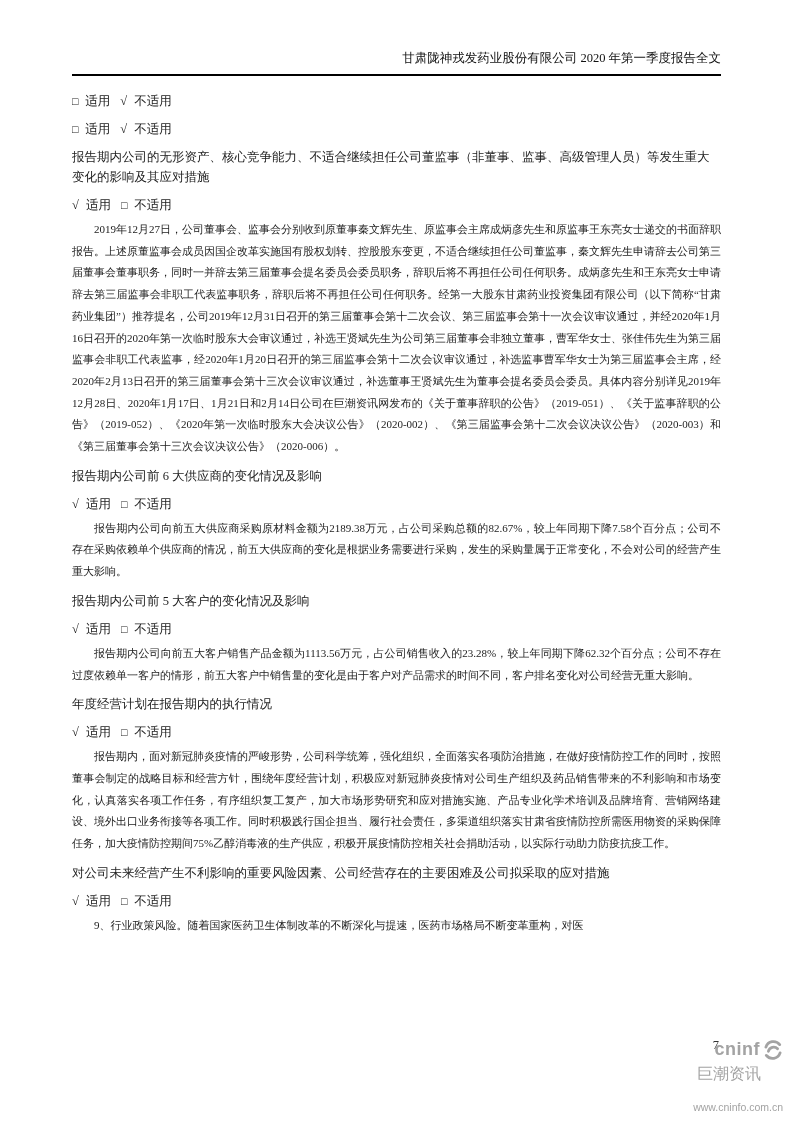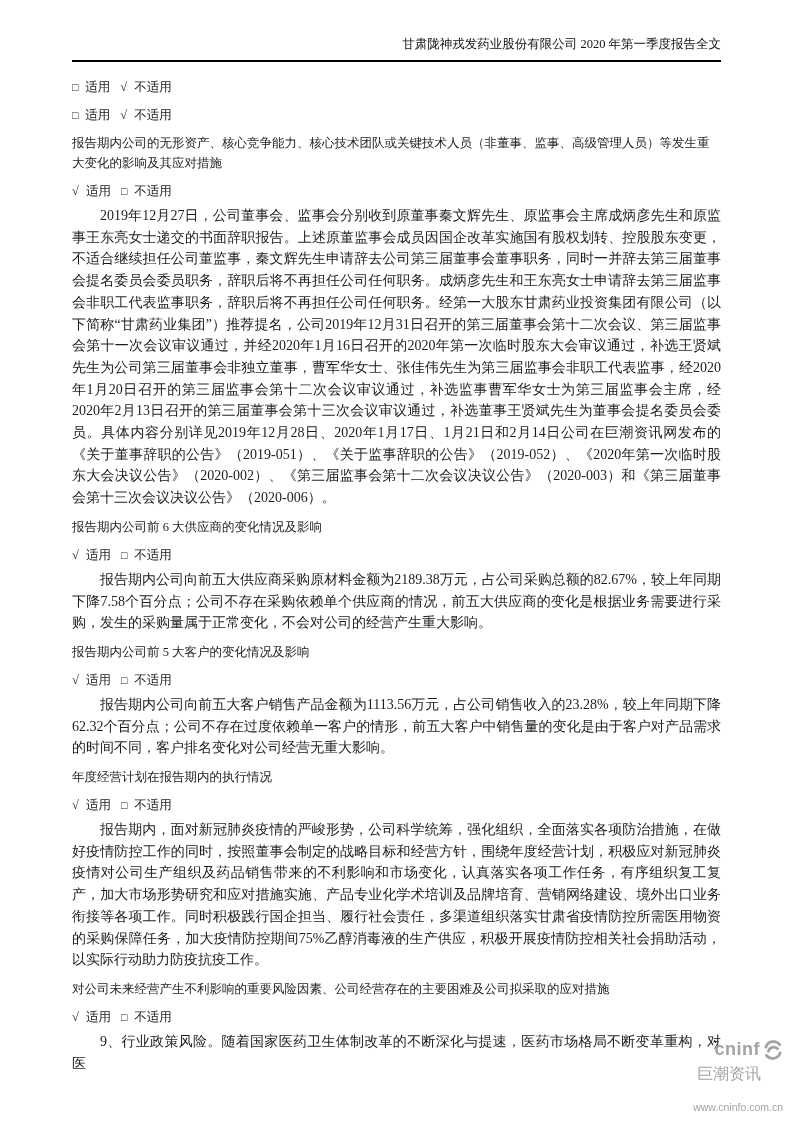--- a/index.html
+++ b/index.html
@@ -8,21 +8,21 @@
     width: 793px;
     height: 1122px;
     margin: 0 auto;
     background: #ffffff;
     overflow: hidden;
     font-family: "Liberation Serif", "DejaVu Serif", serif;
     color: #1c1c1c;
   }
   .header {
     margin: 0 72px;
-    padding-top: 36px;
+    padding-top: 50px;
   }
   .header-title {
     text-align: right;
     font-size: 12.5px;
     line-height: 16px;
     padding-bottom: 8px;
     border-bottom: 2px solid #000000;
     color: #111111;
   }
   .content {
@@ -40,21 +40,21 @@
   }
   .app-line .mark.box { font-size: 10.5px; }
   .app-line .lbl { margin-right: 10px; }
   .sec-heading {
     font-size: 12.5px;
     line-height: 20px;
     margin-top: 8px;
     font-weight: normal;
   }
   .para {
-    font-size: 14px;
+    font-size: 11px;
     line-height: 21.7px;
     text-align: justify;
     text-indent: 2em;
     margin: 4px 0 0 0;
   }
   .first-app { margin-top: 16px; }
   .page-number {
     position: absolute;
     top: 1038px;
     right: 74px;
@@ -97,21 +97,21 @@
 
     <div class="app-line first-app">
       <span class="mark box">□</span><span class="lbl">适用</span><span class="mark">√</span><span class="lbl">不适用</span>
     </div>
 
 
     <div class="app-line">
       <span class="mark box">□</span><span class="lbl">适用</span><span class="mark">√</span><span class="lbl">不适用</span>
     </div>
 
-    <div class="sec-heading">报告期内公司的无形资产、核心竞争能力、核心技术团队或关键技术人员（非董事、监事、高级管理人员）等发生重大变化的影响及其应对措施</div>
+    <div class="sec-heading">报告期内公司的无形资产、核心竞争能力、不适合继续担任公司董监事（非董事、监事、高级管理人员）等发生重大变化的影响及其应对措施</div>
 
     <div class="app-line">
       <span class="mark">√</span><span class="lbl">适用</span><span class="mark box">□</span><span class="lbl">不适用</span>
     </div>
 
     <p class="para">2019年12月27日，公司董事会、监事会分别收到原董事秦文辉先生、原监事会主席成炳彦先生和原监事王东亮女士递交的书面辞职报告。上述原董监事会成员因国企改革实施国有股权划转、控股股东变更，不适合继续担任公司董监事，秦文辉先生申请辞去公司第三届董事会董事职务，同时一并辞去第三届董事会提名委员会委员职务，辞职后将不再担任公司任何职务。成炳彦先生和王东亮女士申请辞去第三届监事会非职工代表监事职务，辞职后将不再担任公司任何职务。经第一大股东甘肃药业投资集团有限公司（以下简称“甘肃药业集团”）推荐提名，公司2019年12月31日召开的第三届董事会第十二次会议、第三届监事会第十一次会议审议通过，并经2020年1月16日召开的2020年第一次临时股东大会审议通过，补选王贤斌先生为公司第三届董事会非独立董事，曹军华女士、张佳伟先生为第三届监事会非职工代表监事，经2020年1月20日召开的第三届监事会第十二次会议审议通过，补选监事曹军华女士为第三届监事会主席，经2020年2月13日召开的第三届董事会第十三次会议审议通过，补选董事王贤斌先生为董事会提名委员会委员。具体内容分别详见2019年12月28日、2020年1月17日、1月21日和2月14日公司在巨潮资讯网发布的《关于董事辞职的公告》（2019-051）、《关于监事辞职的公告》（2019-052）、《2020年第一次临时股东大会决议公告》（2020-002）、《第三届监事会第十二次会议决议公告》（2020-003）和《第三届董事会第十三次会议决议公告》（2020-006）。</p>
 
     <div class="sec-heading">报告期内公司前 6 大供应商的变化情况及影响</div>
 
     <div class="app-line">

